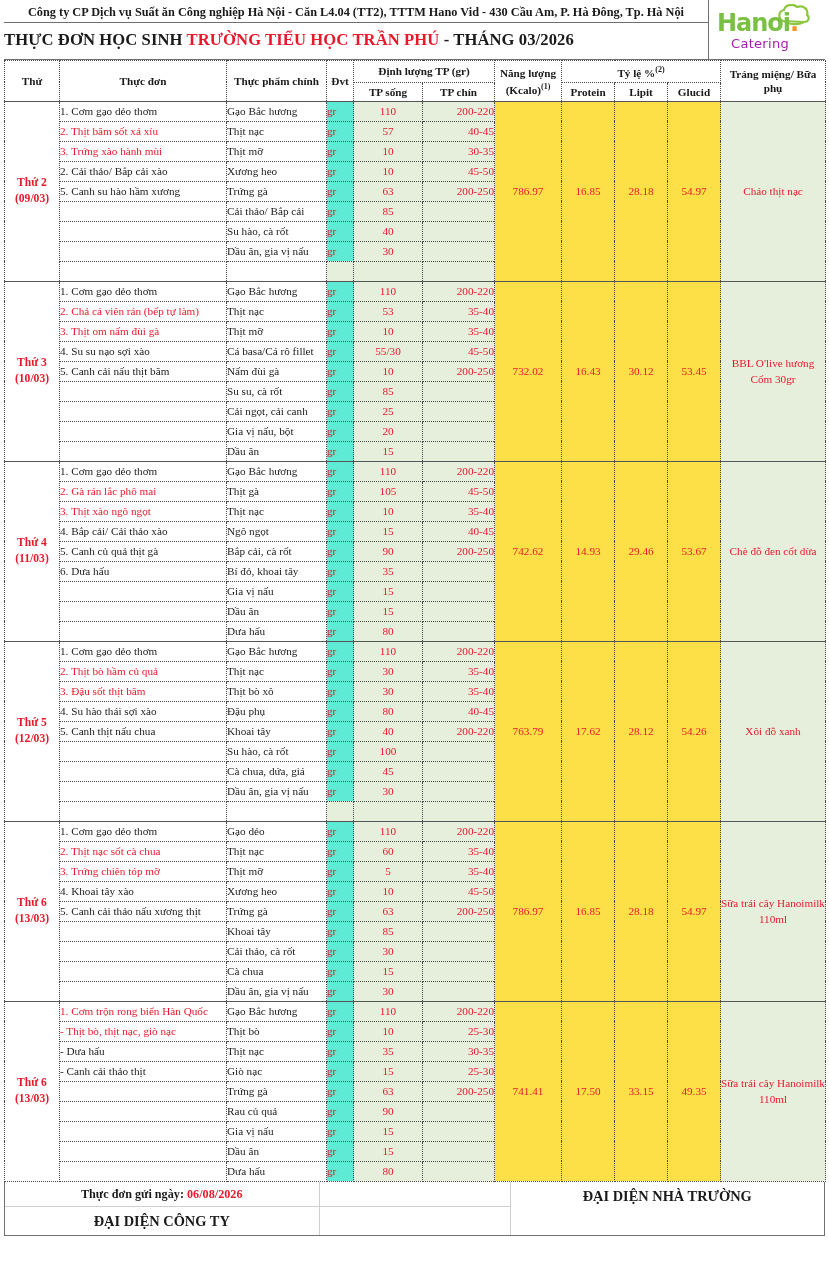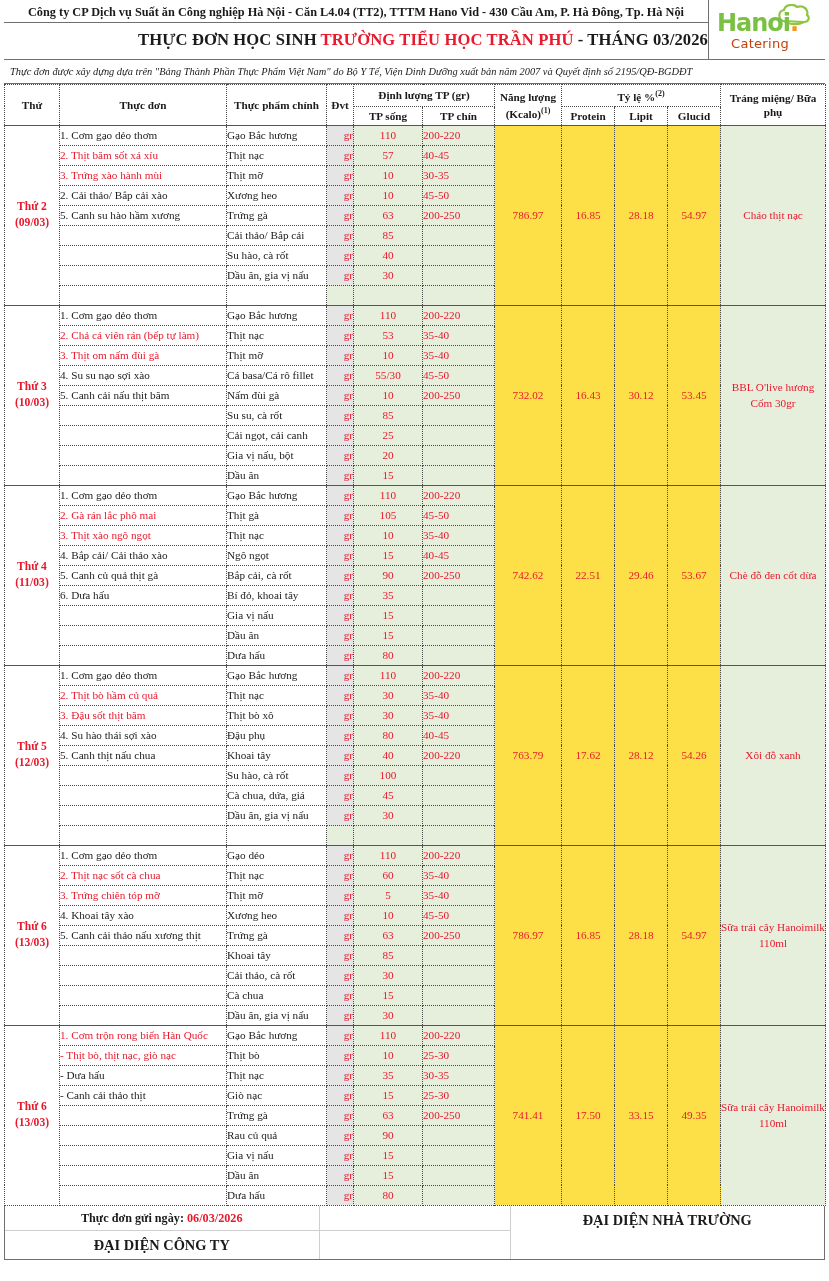--- a/index.html
+++ b/index.html
@@ -13,37 +13,37 @@
   .page{width:829px;height:1281px;position:relative;box-sizing:border-box;padding:0 4px;}
 
   
   .hdr{display:flex;align-items:stretch;border-bottom:1px solid #6f6f6f;}
   .hdr-left{flex:1 1 auto;display:flex;flex-direction:column;}
   .hdr-line1{
     text-align:center;font-weight:bold;font-size:12.3px;line-height:20px;
     padding:2px 0 0 0;border-bottom:1px solid #6f6f6f;
   }
   .hdr-line2{
-    text-align:right;font-weight:bold;font-size:16.6px;line-height:28px;
+    text-align:left;font-weight:bold;font-size:16.6px;line-height:28px;
     padding:3px 0 5px 0;letter-spacing:.1px;
   }
   .red{color:#e8192c;}
   .hdr-logo{
     width:116px;flex:0 0 116px;border-left:1px solid #6f6f6f;
     display:flex;align-items:center;justify-content:center;
   }
   .logo-wrap{position:relative;width:104px;height:52px;}
   .logo-txt1{
     position:absolute;left:2px;top:6px;font-family:"DejaVu Sans",sans-serif;
     font-weight:bold;font-size:24px;color:#7ac143;letter-spacing:-1px;line-height:26px;
   }
   .logo-dot{color:#f7941e;}
   .logo-txt2{
     position:absolute;left:16px;top:32px;font-family:"DejaVu Sans",sans-serif;
-    font-size:13px;color:#c2410c;letter-spacing:.3px;
+    font-size:13px;color:#a21caf;letter-spacing:.3px;
   }
   .logo-hat{position:absolute;right:8px;top:0px;}
 
   .subnote{
     font-style:italic;font-size:10.4px;line-height:14px;
     padding:5px 4px 4px 6px;border-bottom:1px solid #6f6f6f;
   }
 
   
   table.menu{
@@ -68,29 +68,29 @@
   td.dish{
     padding:0 2px 0 5px;white-space:nowrap;overflow:hidden;
     border-bottom:1px solid #e6e6e6;height:19px;
   }
   td.dish.red{color:#e8192c;}
   td.food{
     padding:0 2px 0 4px;white-space:nowrap;overflow:hidden;
     border-bottom:1px solid #e6e6e6;height:19px;
   }
   td.unit{
-    text-align:right;color:#e8192c;background:#e5e5e5;height:19px;
+    text-align:left;color:#e8192c;background:#5eead4;height:19px;
     border-bottom:1px solid #dfe8d4;
   }
   td.raw{
     text-align:center;color:#e8192c;background:#e6eedc;height:19px;
     border-bottom:1px solid #dfe8d4;
   }
   td.cooked{
-    text-align:left;color:#e8192c;background:#e6eedc;height:19px;
+    text-align:right;color:#e8192c;background:#e6eedc;height:19px;
     border-bottom:1px solid #dfe8d4;
   }
   td.num{
     text-align:center;color:#e8192c;background:#fde047;vertical-align:middle;
   }
   td.dessert{
     text-align:center;color:#e8192c;background:#e6eedc;vertical-align:middle;
     line-height:16px;padding:0 2px;
   }
   td.blank-dish,td.blank-food{border-bottom:1px solid #e6e6e6;height:19px;}
@@ -133,21 +133,20 @@
             <path d="M6 17 C1 15 1 7 7 6 C8 1 16 -1 20 3 C26 1 32 5 30 11 C33 13 32 18 27 18 Z" fill="none" stroke="#8dc63f" stroke-width="2.2" stroke-linejoin="round"></path>
             <path d="M7 17 C12 21 22 21 27 18" fill="none" stroke="#8dc63f" stroke-width="2.2"></path>
           </svg>
         </div>
         <div class="logo-txt1"><span>Hanoi</span><span class="logo-dot">.</span></div>
         <div class="logo-txt2">Catering</div>
       </div>
     </div>
   </div>
 
-  <div class="subnote">Thực đơn được xây dựng dựa trên "Bảng Thành Phần Thực Phẩm Việt Nam" do Bộ Y Tế, Viện Dinh Dưỡng xuất bản năm 2007 và Quyết định số 2195/QĐ-BGDĐT</div>
 
   <table class="menu">
     <colgroup>
       <col style="width:55px">
         <col style="width:167px">
         <col style="width:100px">
       <col style="width:27px">
         <col style="width:69px">
         <col style="width:72px">
       <col style="width:67px">
@@ -324,21 +323,21 @@
           <td rowspan="9" class="day">
             <div>Thứ 4</div>
             <div>(11/03)</div>
           </td>
           <td class="dish">1. Cơm gạo dẻo thơm</td>
           <td class="food">Gạo Bắc hương</td>
           <td class="unit">gr</td>
           <td class="raw">110</td>
           <td class="cooked">200-220</td>
           <td rowspan="9" class="num">742.62</td>
-          <td rowspan="9" class="num">22.51</td>
+          <td rowspan="9" class="num">14.93</td>
           <td rowspan="9" class="num">29.46</td>
           <td rowspan="9" class="num">53.67</td>
           <td rowspan="9" class="dessert">Chè đỗ đen cốt dừa</td>
         </tr>
         <tr>
           <td class="dish red">2. Gà rán lắc phô mai</td>
           <td class="food">Thịt gà</td>
           <td class="unit">gr</td>
           <td class="raw">105</td>
           <td class="cooked">45-50</td>
@@ -609,21 +608,21 @@
           <td class="blank-cell"></td>
         </tr>
       </tbody>
   </table>
 
   <div class="notes">
     <div class="sign">
       <div class="sign-col">
         <div class="sign-r1">
           <span>Thực đơn gửi ngày:</span>
-          <span class="red">06/03/2026</span>
+          <span class="red">06/08/2026</span>
         </div>
         <div class="sign-r2">ĐẠI DIỆN CÔNG TY</div>
       </div>
       <div class="sign-mid">
         <div class="sign-r1">&nbsp;</div>
         <div class="sign-r2">&nbsp;</div>
       </div>
       <div class="sign-col">
         <div class="sign-r2">ĐẠI DIỆN NHÀ TRƯỜNG</div>
       </div>

